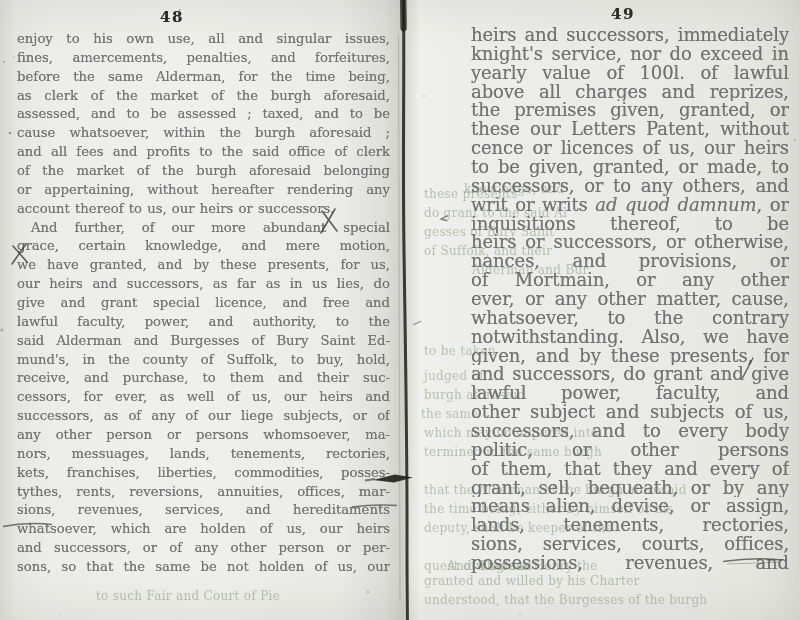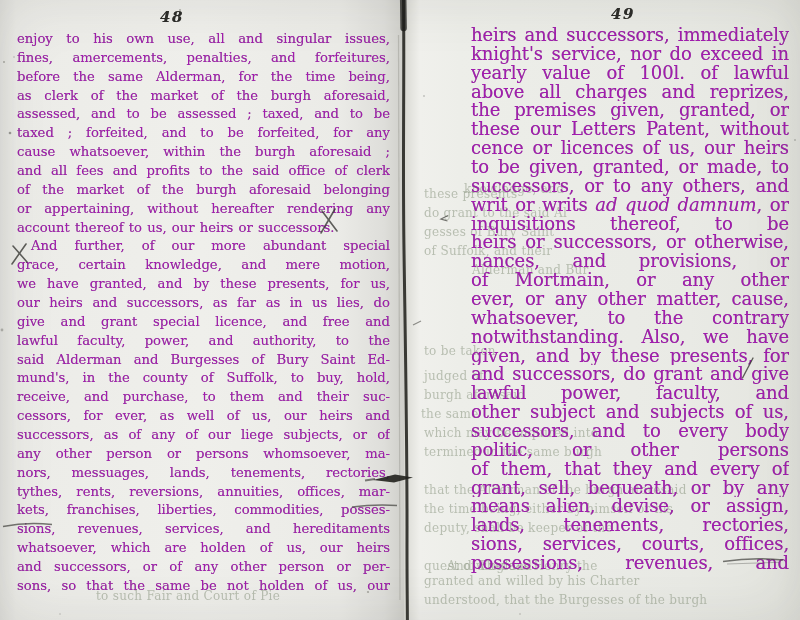--- a/index.html
+++ b/index.html
@@ -16,25 +16,25 @@
   .page.left{
     left:0;width:404px;
     background:linear-gradient(90deg,#e2e2de 0%,#ecece8 4%,#efefeb 50%,#ebebe7 84%,#dededa 95%,#cfcfca 100%);
   }
   .page.right{
     left:404px;width:396px;
     background:linear-gradient(90deg,#d9d9d3 0%,#f0f0ec 4%,#edeee9 14%,#e9eae5 72%,#e5e6e0 94%,#e1e2dc 100%);
   }
   .pagenum{
     position:absolute;font-size:15px;font-weight:700;color:#2b2b28;
-    letter-spacing:1.5px;text-shadow:0 0 .6px rgba(25,25,20,.5);font-style:italic;
+    letter-spacing:1.5px;text-shadow:0 0 .6px rgba(25,25,20,.5);
   }
   #pn-left{left:160px;top:8px;}
   #pn-right{left:611px;top:5px;}
-  .col{position:absolute;color:#a21caf;text-shadow:0 0 .5px rgba(25,25,22,.4);}
+  .col{position:absolute;color:#737373;text-shadow:0 0 .5px rgba(25,25,22,.4);}
   #col-left{left:17px;top:30px;width:373px;font-size:13.2px;}
   #col-right{left:471px;top:26px;width:318px;font-size:18px;letter-spacing:-0.1px;}
   .tline{
     height:18.87px;line-height:18.87px;overflow:hidden;
     text-align:justify;text-align-last:justify;word-spacing:1px;white-space:normal;
   }
   .tline.pend{text-align-last:left;}
   .tline.indent{text-indent:14px;}
   .ghost{position:absolute;inset:0;pointer-events:none;}
   .gline{
@@ -78,41 +78,40 @@
 
   <div class="pagenum" id="pn-left">48</div>
   <div class="pagenum" id="pn-right">49</div>
 
   <div class="col" id="col-left">
       <div class="tline">enjoy to his own use, all and singular issues,</div>
       <div class="tline">fines, amercements, penalties, and forfeitures,</div>
       <div class="tline">before the same Alderman, for the time being,</div>
       <div class="tline">as clerk of the market of the burgh aforesaid,</div>
       <div class="tline">assessed, and to be assessed ; taxed, and to be</div>
-      <div class="tline">taxed ; forfeited, and to be forfeited, for any</div>
       <div class="tline">cause whatsoever, within the burgh aforesaid ;</div>
       <div class="tline">and all fees and profits to the said office of clerk</div>
       <div class="tline">of the market of the burgh aforesaid belonging</div>
       <div class="tline">or appertaining, without hereafter rendering any</div>
       <div class="tline pend">account thereof to us, our heirs or successors.</div>
       <div class="tline indent">And further, of our more abundant special</div>
       <div class="tline">grace, certain knowledge, and mere motion,</div>
       <div class="tline">we have granted, and by these presents, for us,</div>
       <div class="tline">our heirs and successors, as far as in us lies, do</div>
       <div class="tline">give and grant special licence, and free and</div>
       <div class="tline">lawful faculty, power, and authority, to the</div>
       <div class="tline">said Alderman and Burgesses of Bury Saint Ed-</div>
       <div class="tline">mund's, in the county of Suffolk, to buy, hold,</div>
       <div class="tline">receive, and purchase, to them and their suc-</div>
       <div class="tline">cessors, for ever, as well of us, our heirs and</div>
       <div class="tline">successors, as of any of our liege subjects, or of</div>
       <div class="tline">any other person or persons whomsoever, ma-</div>
       <div class="tline">nors, messuages, lands, tenements, rectories,</div>
+      <div class="tline">kets, franchises, liberties, commodities, posses-</div>
       <div class="tline">tythes, rents, reversions, annuities, offices, mar-</div>
-      <div class="tline">kets, franchises, liberties, commodities, posses-</div>
       <div class="tline">sions, revenues, services, and hereditaments</div>
       <div class="tline">whatsoever, which are holden of us, our heirs</div>
       <div class="tline">and successors, or of any other person or per-</div>
       <div class="tline">sons, so that the same be not holden of us, our</div>
     </div>
   <div class="col" id="col-right">
       <div class="tline">heirs and successors, immediately in capite or</div>
       <div class="tline">knight's service, nor do exceed in all the clear</div>
       <div class="tline">yearly value of 100l. of lawful English money,</div>
       <div class="tline">above all charges and reprizes, and besides all</div>

